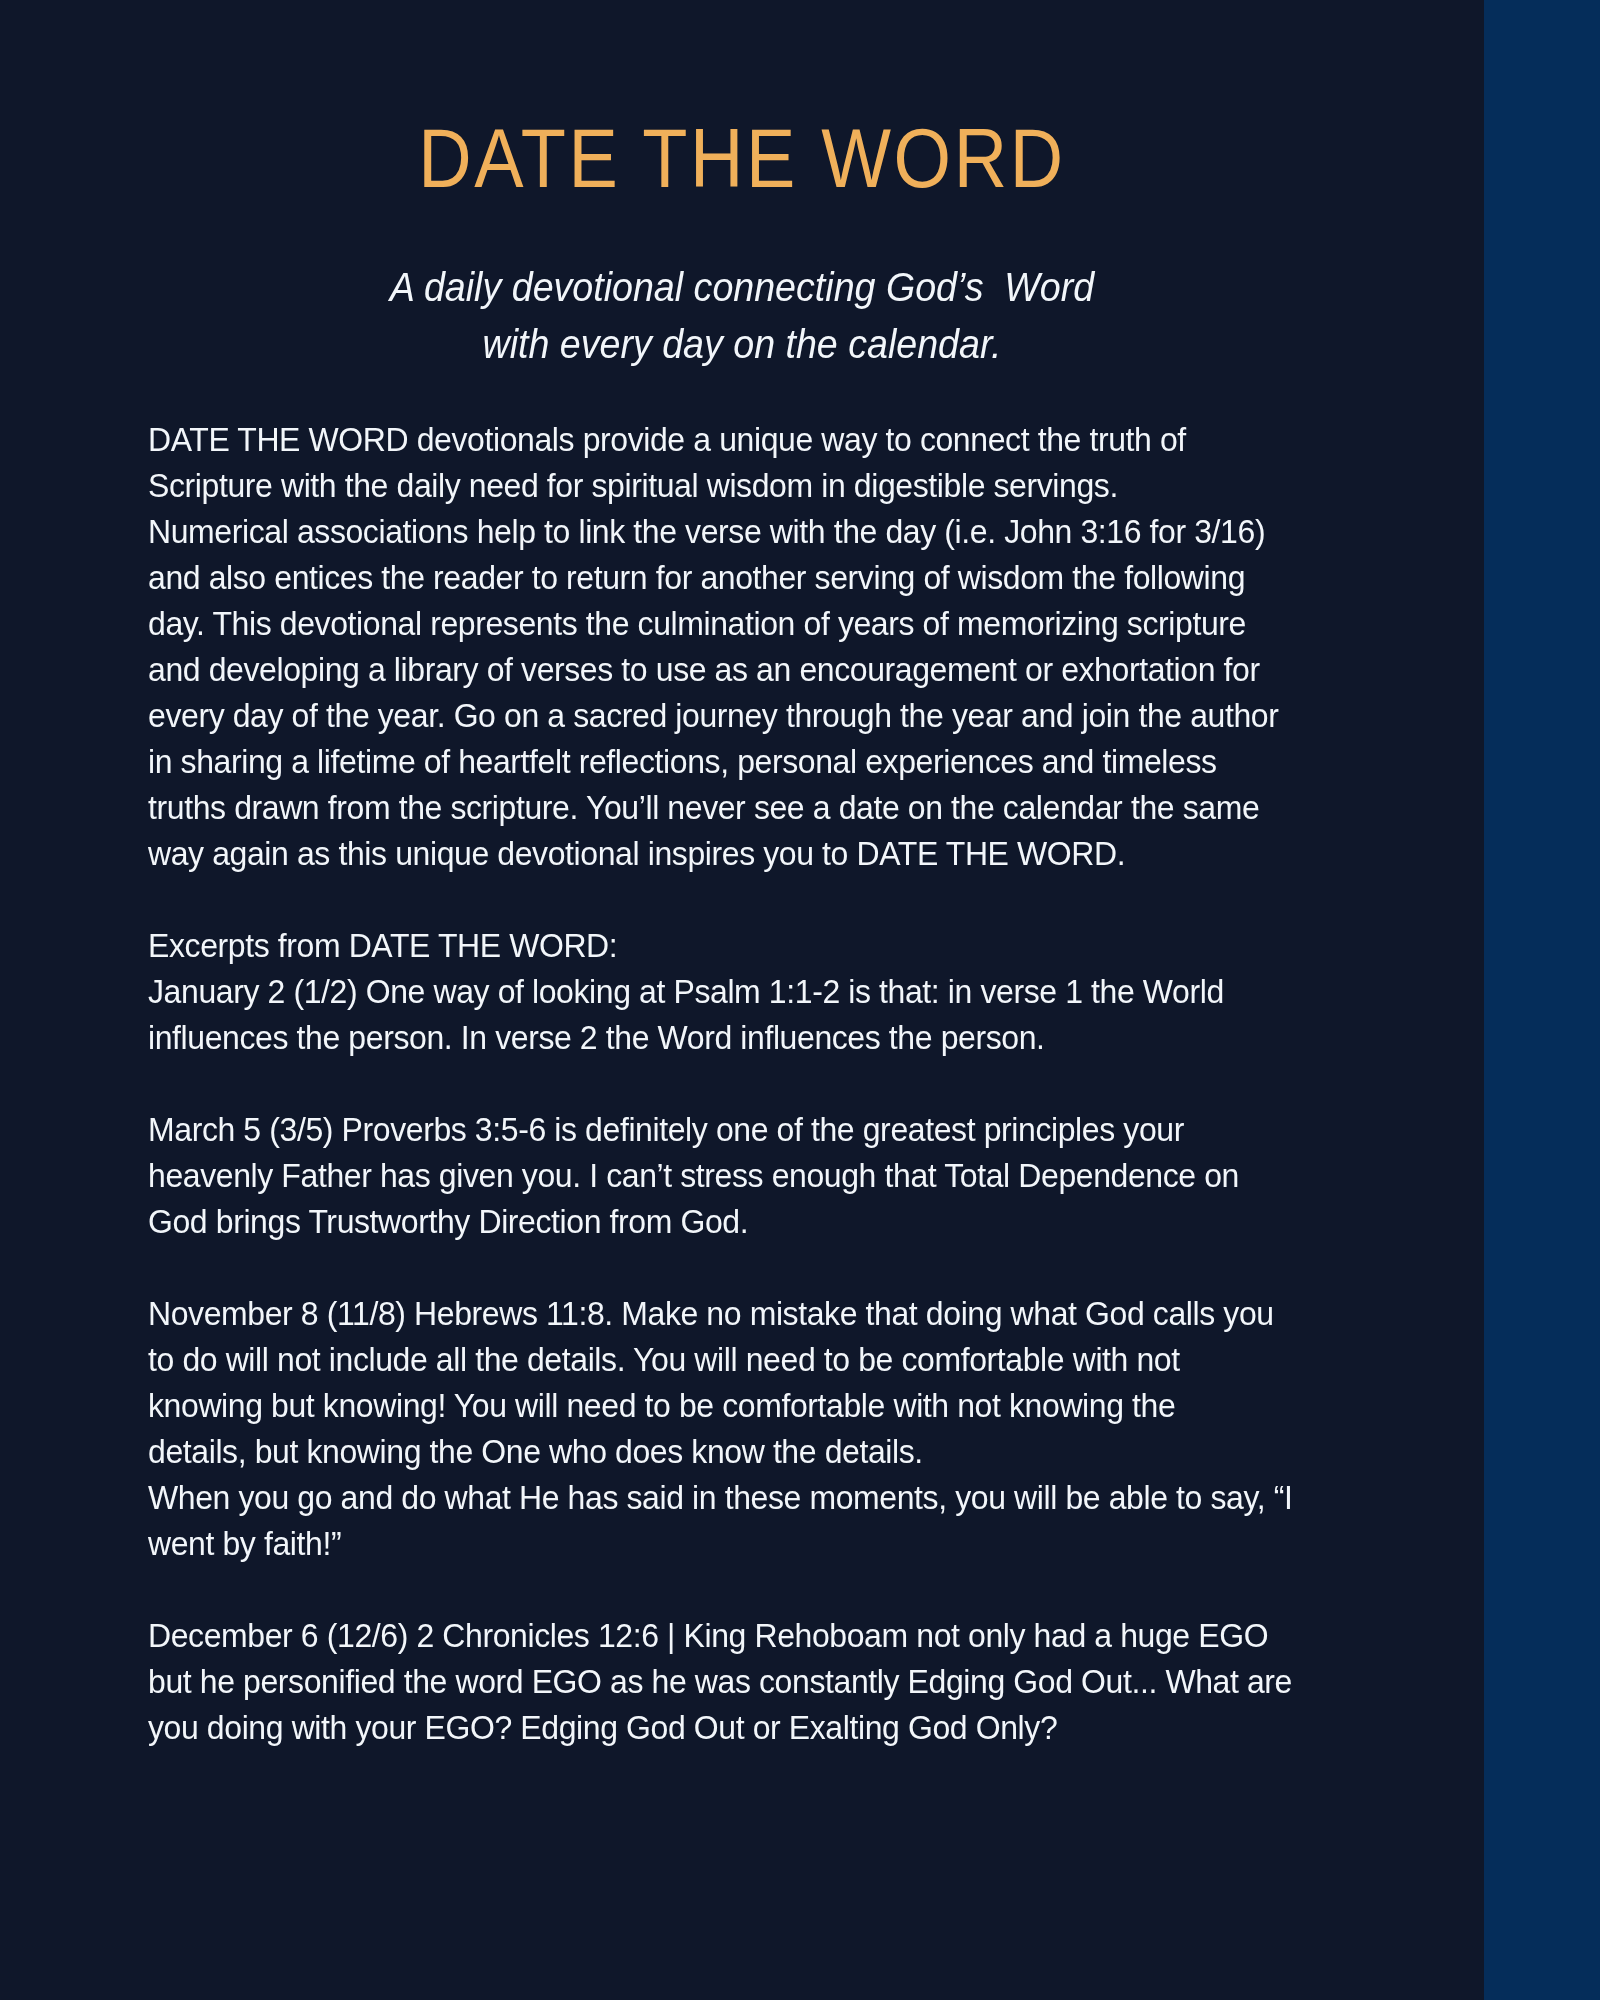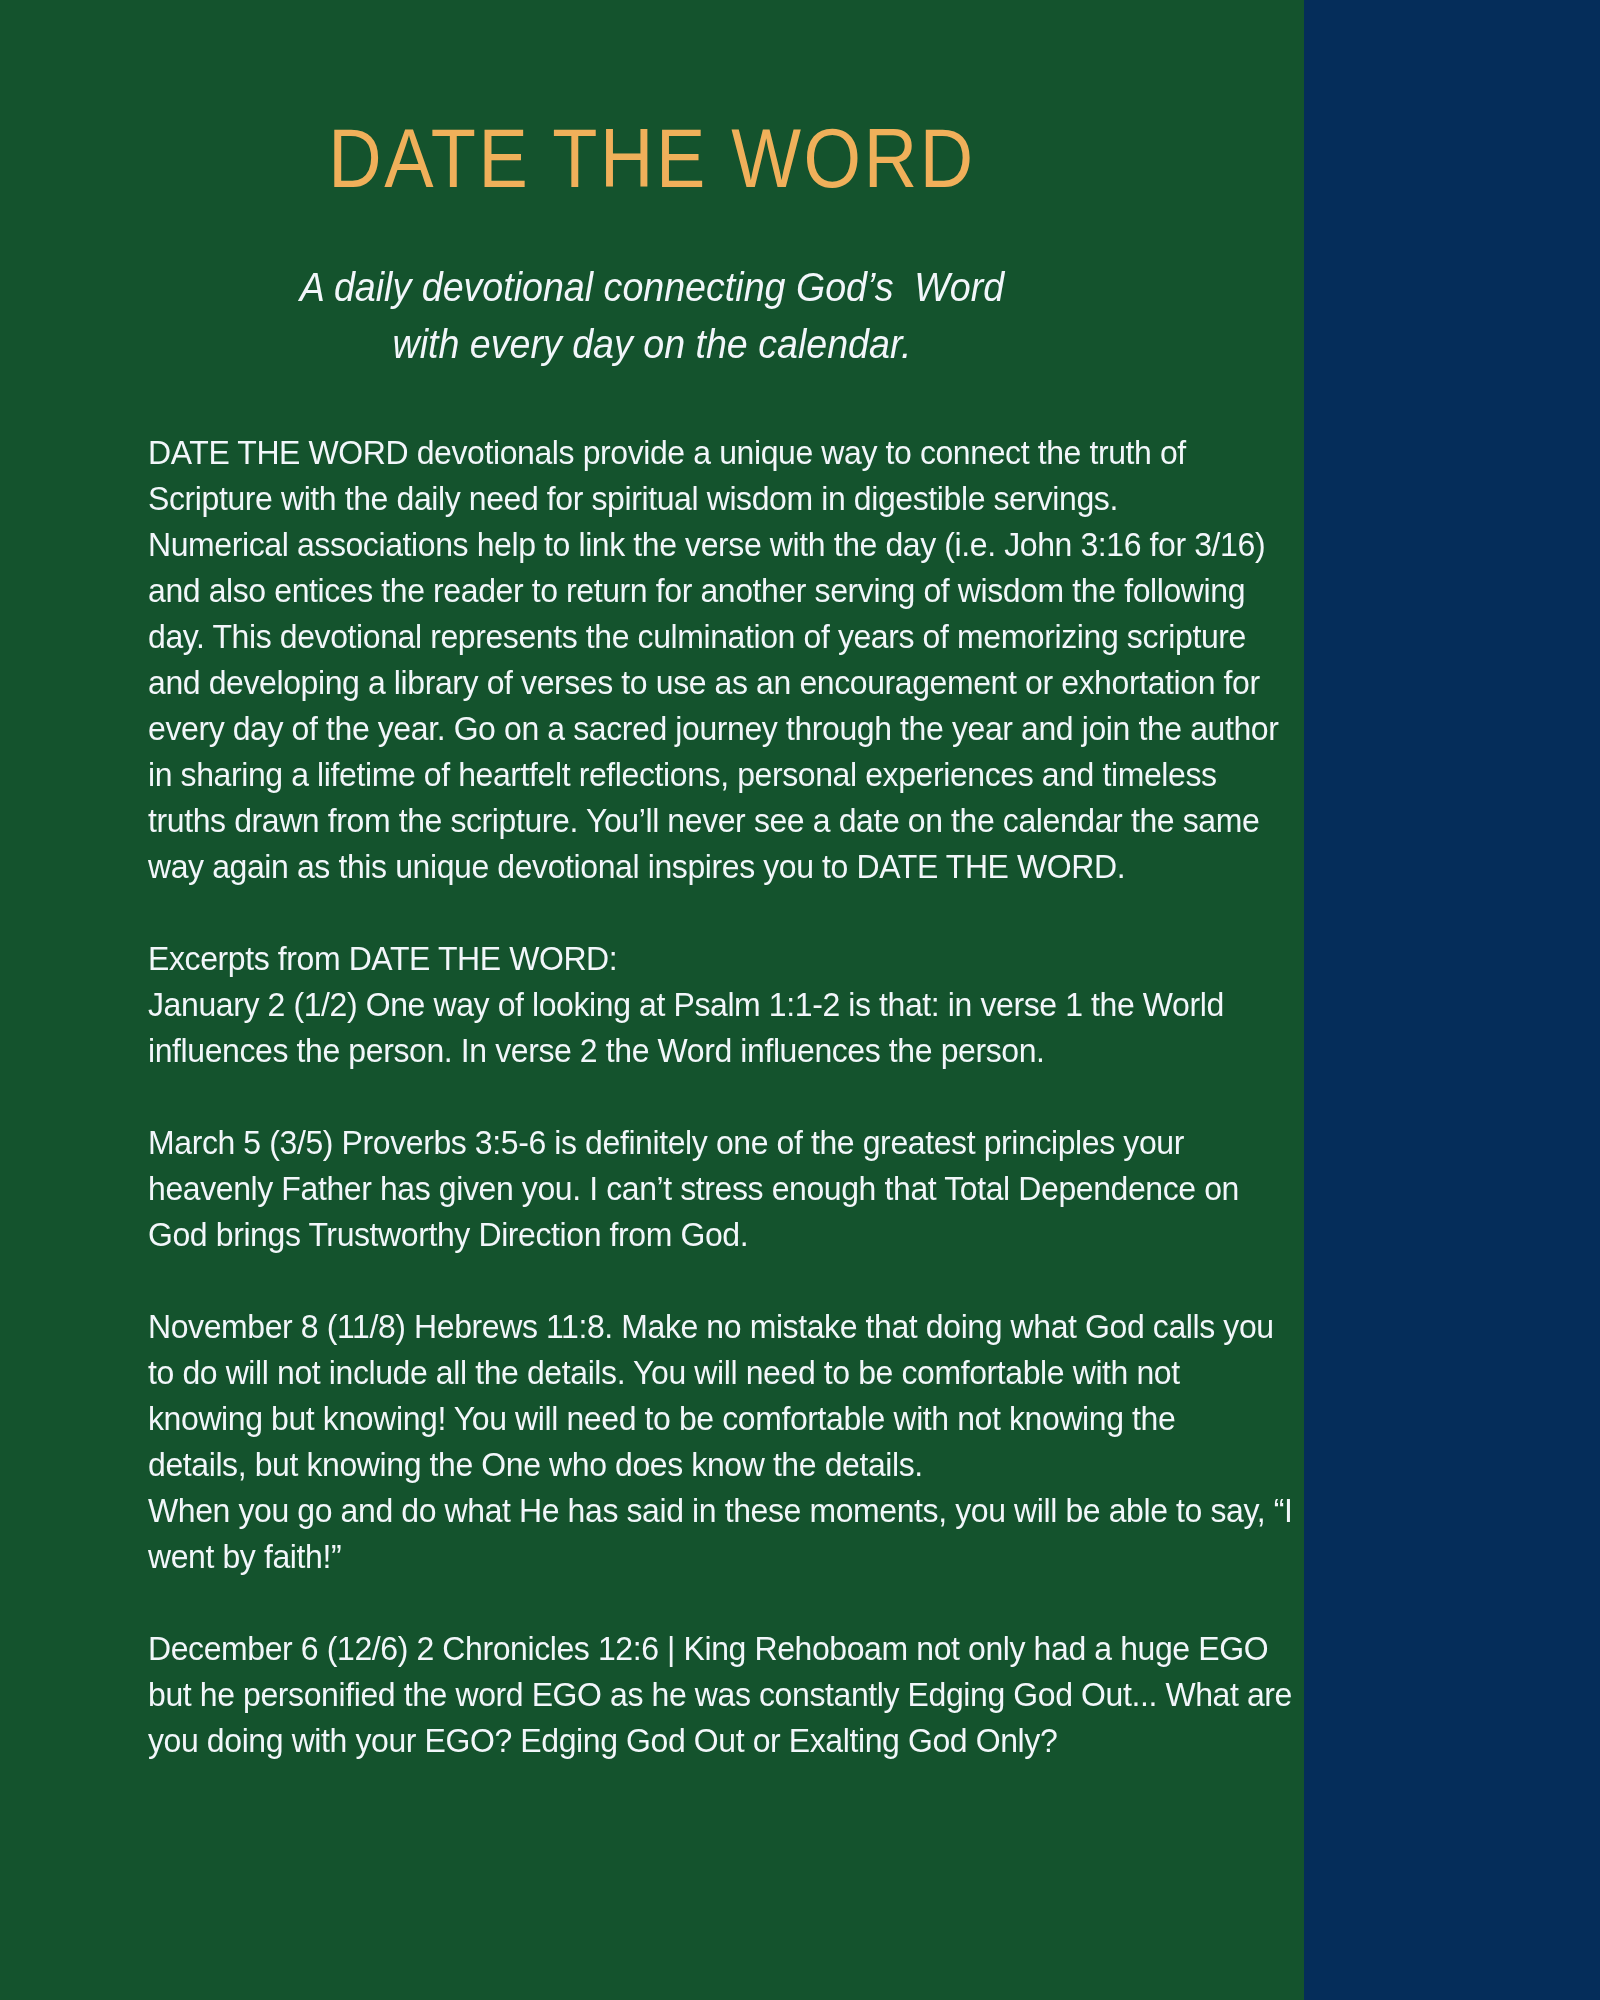--- a/index.html
+++ b/index.html
@@ -2,23 +2,23 @@
 <html><head>
 <meta charset="utf-8">
 <style>
   html, body {
     margin: 0;
     padding: 0;
     background: #052d5a;
   }
   .page {
     position: relative;
-    width: 1304px;
+    width: 1484px;
     height: 2000px;
-    background: #14532d;
+    background: #0f172a;
     overflow: hidden;
     font-family: "Liberation Sans", sans-serif;
     color: #f2f6fa;
   }
   .title {
     margin: 0;
     padding-top: 110px;
     font-size: 84px;
     line-height: 1.15;
     font-weight: 300;
@@ -35,21 +35,21 @@
     line-height: 57px;
     font-style: italic;
     font-weight: 400;
     text-align: center;
     color: #f2f6fa;
     transform: scaleX(0.94);
     transform-origin: 50% 0;
     white-space: pre-wrap;
   }
   .content {
-    margin: 56px 0 0 148px;
+    margin: 43px 0 0 148px;
     width: 1340px;
   }
   .content p {
     margin: 0 0 46px 0;
     width: 1440px;
     font-size: 34px;
     line-height: 46px;
     letter-spacing: -0.012em;
     font-weight: 400;
     color: #f2f6fa;

